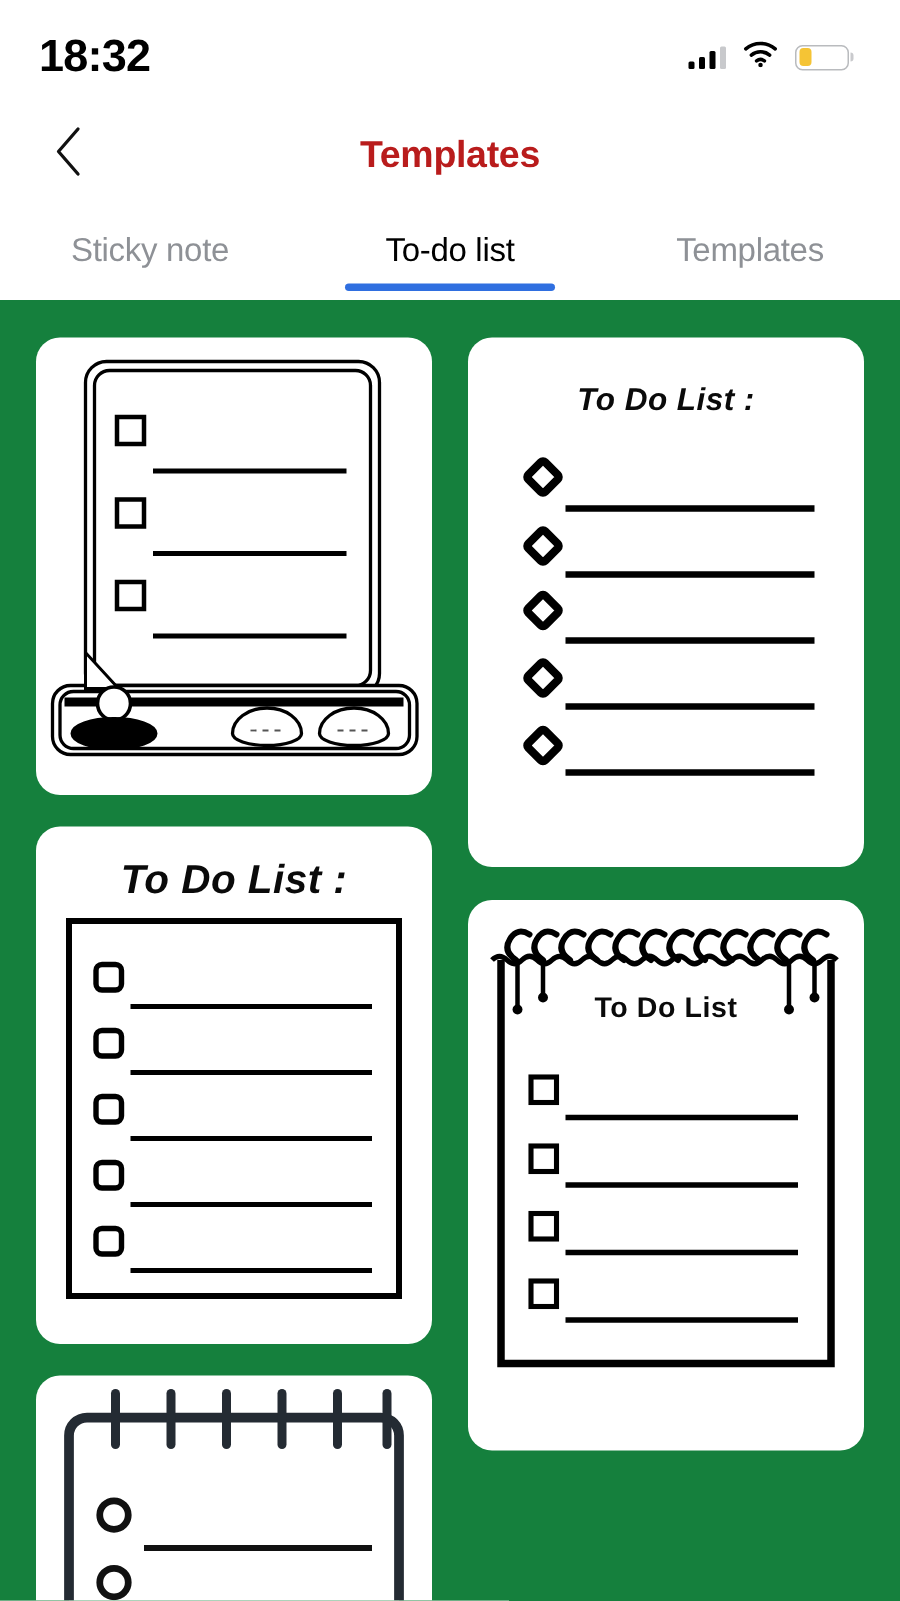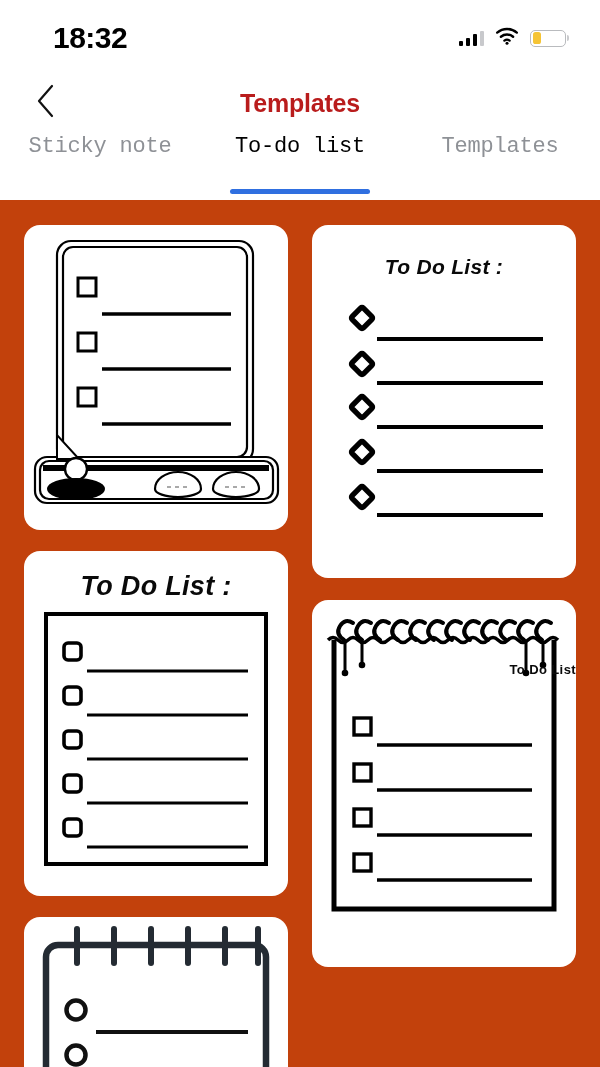--- a/index.html
+++ b/index.html
@@ -24,21 +24,21 @@
     align-items: center;
     justify-content: space-between;
     padding: 0 34px 0 0;
     position: relative;
   }
   .status-time {
     font-size: 30px;
     font-weight: bold;
     letter-spacing: -0.5px;
     color: #000;
-    margin-left: 53px;
+    margin-left: 26px;
     margin-top: 4px;
   }
   .status-icons {
     display: flex;
     align-items: center;
     gap: 11px;
     margin-top: 4px;
   }
   .sig-bars { display: flex; align-items: flex-end; gap: 2.5px; height: 16px; }
   .sig-bars i { display: block; width: 4.5px; background: #000; border-radius: 1px; }
@@ -100,23 +100,23 @@
     background: #ffffff;
     display: flex;
     align-items: stretch;
     position: relative;
   }
   .tab {
     flex: 1;
     display: flex;
     flex-direction: column;
     align-items: center;
+    justify-content: center;
     position: relative;
     cursor: pointer;
-    font-family: Liberation Mono, monospace;
   }
   .tab .tab-label {
     font-size: 22px;
     color: #8e9196;
     letter-spacing: -0.2px;
   }
   .tab.active .tab-label {
     color: #000000;
     font-weight: normal;
   }
@@ -125,21 +125,21 @@
     bottom: 6px;
     width: 140px;
     height: 5px;
     border-radius: 3px;
     background: transparent;
   }
   .tab.active .tab-underline { background: #2f6fe0; }
 
   
   .gallery {
-    background: #c2410c;
+    background: #15803d;
     height: 867px;
     position: relative;
     overflow: hidden;
   }
   .card {
     position: absolute;
     background: #ffffff;
     border-radius: 16px;
     overflow: hidden;
   }
@@ -349,21 +349,21 @@
           <rect x="42" y="254" width="17" height="17"></rect>
         </g>
         <g stroke="#000" stroke-width="3.6">
           <line x1="65" y1="145" x2="220" y2="145"></line>
           <line x1="65" y1="190" x2="220" y2="190"></line>
           <line x1="65" y1="235" x2="220" y2="235"></line>
           <line x1="65" y1="280" x2="220" y2="280"></line>
         </g>
       </svg>
     </div>
-    <div class="tpl-title" style="top:62px; font-size:13px; font-style:normal; letter-spacing:0.4px;text-align:right;">To Do List</div>
+    <div class="tpl-title" style="top:62px; font-size:19px; font-style:normal; letter-spacing:0.4px;">To Do List</div>
   </div>
 
   <div class="card" id="card-5">
     <div class="tpl">
       <svg viewBox="0 0 264 180" preserveAspectRatio="xMidYMin meet">
 
         <path d="M22 40 L22 200 L242 200 L242 40 a12 12 0 0 0 -12 -12 L34 28 a12 12 0 0 0 -12 12 Z" fill="#fff" stroke="#242b33" stroke-width="6.5" stroke-linejoin="round"></path>
 
         <g stroke="#242b33" stroke-width="6" stroke-linecap="round">
           <line x1="53" y1="12" x2="53" y2="46"></line>

